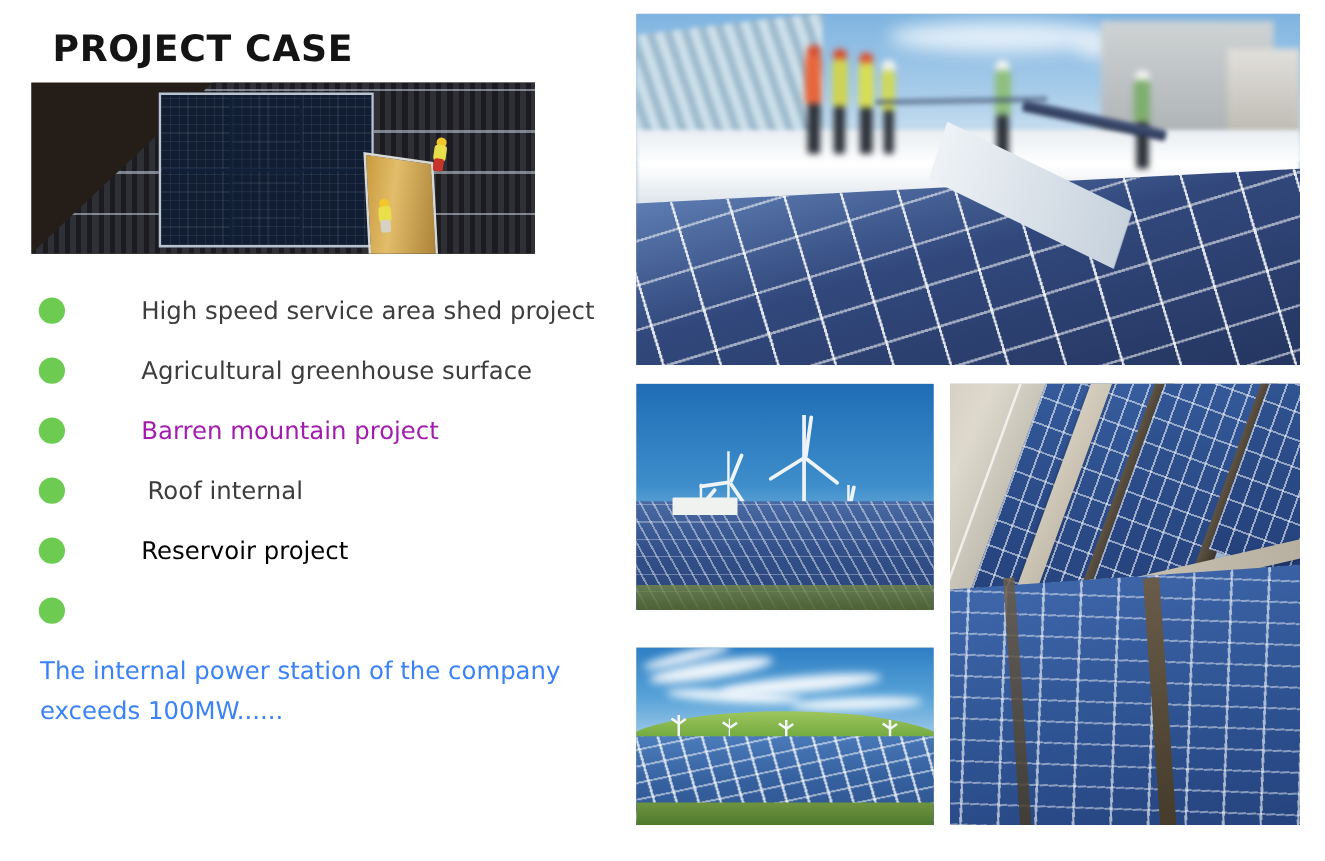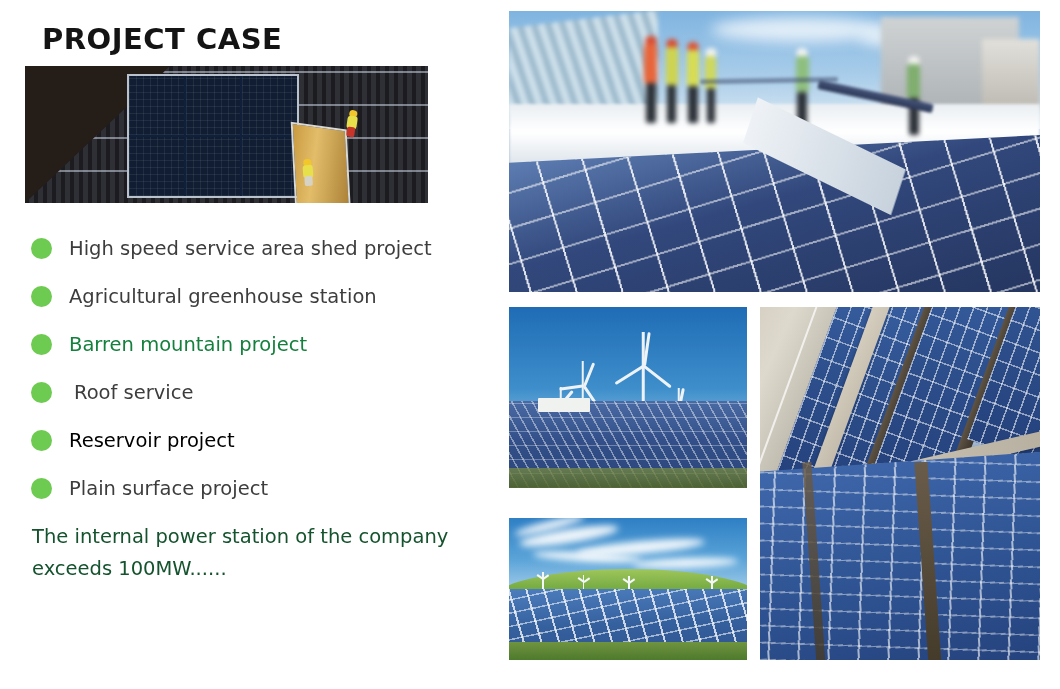--- a/index.html
+++ b/index.html
@@ -128,20 +128,21 @@
     position: absolute;
     left: 31px;
     top: 224px;
     width: 450px;
   }
   .bullet-row {
     position: relative;
     height: 48px;
     display: flex;
     align-items: center;
+    gap: 44px;
   }
   .bullet-dot {
     width: 21px; height: 21px;
     border-radius: 50%;
     flex: 0 0 auto;
   }
   .bullet-text {
     margin-left: 17px;
     font-size: 19.5px;
     color: #3d3d3d;
@@ -425,46 +426,45 @@
 
   <div class="bullet-list">
 
     <div class="bullet-row">
       <span class="bullet-dot" style="background: rgb(110, 203, 82);"></span>
       <span class="bullet-text" style="color: rgb(61, 61, 61);">High speed service area shed project</span>
     </div>
 
     <div class="bullet-row">
       <span class="bullet-dot" style="background: rgb(110, 203, 82);"></span>
-      <span class="bullet-text" style="color: rgb(61, 61, 61);">Agricultural greenhouse station</span>
+      <span class="bullet-text" style="color: rgb(61, 61, 61);">Agricultural greenhouse surface</span>
     </div>
 
     <div class="bullet-row">
       <span class="bullet-dot" style="background: rgb(110, 203, 82);"></span>
-      <span class="bullet-text" style="color: #15803d;">Barren mountain project</span>
+      <span class="bullet-text" style="color: #a21caf;">Barren mountain project</span>
     </div>
 
     <div class="bullet-row indent">
       <span class="bullet-dot" style="background: rgb(110, 203, 82);"></span>
-      <span class="bullet-text" style="color: rgb(61, 61, 61);">Roof service</span>
+      <span class="bullet-text" style="color: rgb(61, 61, 61);">Roof internal</span>
     </div>
 
     <div class="bullet-row">
       <span class="bullet-dot" style="background: rgb(110, 203, 82);"></span>
       <span class="bullet-text" style="color: #000000;">Reservoir project</span>
     </div>
 
     <div class="bullet-row">
       <span class="bullet-dot" style="background: rgb(110, 203, 82);"></span>
-      <span class="bullet-text" style="color: rgb(61, 61, 61);">Plain surface project</span>
-    </div>
-
-  </div>
-
-  <div class="closing-note" style="color: #14532d;">The internal power station of the company exceeds 100MW......</div>
+    </div>
+
+  </div>
+
+  <div class="closing-note" style="color: #3b82f6;">The internal power station of the company exceeds 100MW......</div>
 </div>
 
 <div class="photo photo-top">
   <div class="sky-top"></div>
   <div class="cloud-wisp" style="left:38%;top:2%;width:34%;height:9%;"></div>
   <div class="cloud-wisp" style="left:66%;top:6%;width:24%;height:7%;"></div>
   <div class="glass-building"></div>
   <div class="grey-building"></div>
   <div class="grey-building2"></div>
   <div class="roof-deck"></div>

